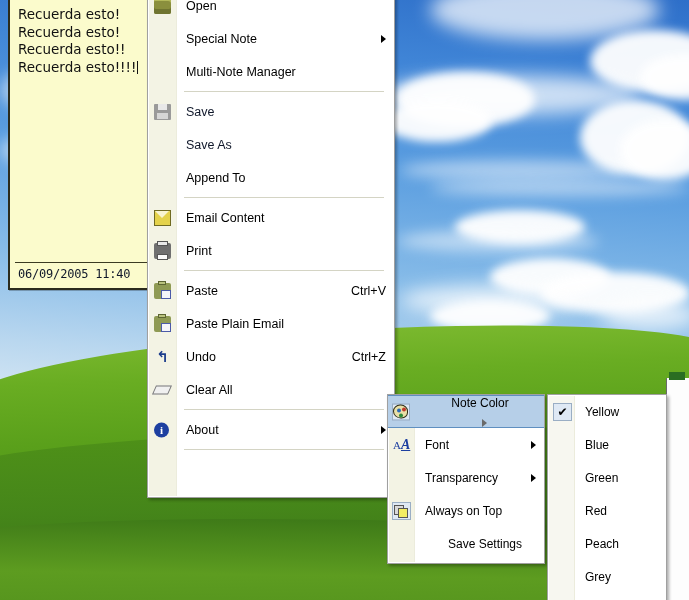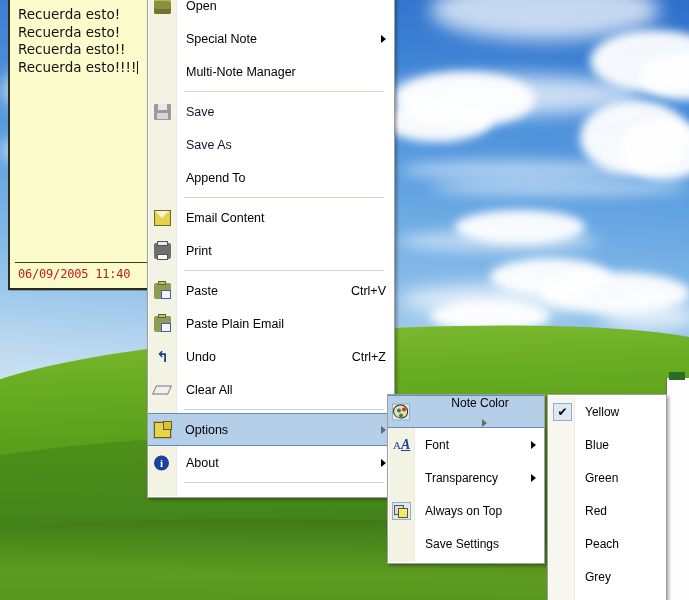--- a/index.html
+++ b/index.html
@@ -53,21 +53,21 @@
   }
   #note .caret{
     display:inline-block;width:1px;height:13px;background:#111;
     vertical-align:-2px;margin-left:1px;
   }
   #note .footsep{position:absolute;left:5px;right:5px;bottom:25px;height:1px;background:#3b3b22;}
   #note .stamp{
     position:absolute;left:0;right:0;bottom:0;height:25px;
     padding:4px 0 0 8px;box-sizing:border-box;
     font-family:"DejaVu Sans Mono","Liberation Mono",monospace;
-    font-size:12px;color:#b91c1c;white-space:nowrap;letter-spacing:-0.2px;
+    font-size:12px;color:#0f172a;white-space:nowrap;letter-spacing:-0.2px;
   }
 
   
   .menu{
     position:absolute;background:#fff;border:1px solid #a0a0a0;
     box-shadow:2px 2px 3px rgba(0,0,0,.32);
     font-size:12.5px;color:#000;box-sizing:border-box;
   }
   .menu .gutter{
     position:absolute;left:1px;top:1px;bottom:1px;width:27px;
@@ -264,27 +264,20 @@
 
   <div class="mi">
     <span class="ico" style="width:16px;height:9px;">
         <span class="g" style="background:#f0f0f0;border:1px solid #777;box-sizing:border-box;transform:skewX(-24deg);"></span>
       </span>
     <span class="lbl">Clear All</span>
   </div>
 
   <div class="sep"></div>
 
-  <div class="mi sel">
-    <span class="ico">
-        <span class="g opt"></span>
-      </span>
-    <span class="lbl">Options</span>
-    <span class="arrow"></span>
-  </div>
 
   <div class="mi">
     <span class="ico" style="width:15px;height:15px;">
         <span class="g info">i</span>
       </span>
     <span class="lbl">About</span>
     <span class="arrow"></span>
   </div>
 
   <div class="sep"></div>
@@ -319,21 +312,21 @@
   </div>
 
   <div class="mi" style="height:33px;padding-left:37px;">
     <span class="ico" style="left:5px;width:17px;height:16px;outline:1px solid #9aaec4;background:#dfe9f4;">
       <span class="stack"></span>
         <span class="stack2"></span>
     </span>
     <span class="lbl">Always on Top</span>
   </div>
 
-  <div class="mi" style="height:33px;padding-left:37px;">
+  <div class="mi" style="height:33px;padding-left:37px;margin-left:23px;">
     <span class="lbl">Save Settings</span>
   </div>
 </div>
 
 <div class="menu" id="sub2" style="left:547px;top:394px;width:120px;height:216px;font-size:12px;">
   <div class="gutter" style="width:25px;background:#f7f7f0;"></div>
 
   <div class="mi" style="height:33px;padding-left:37px;">
     <span class="check">✔</span>
     <span class="lbl">Yellow</span>

